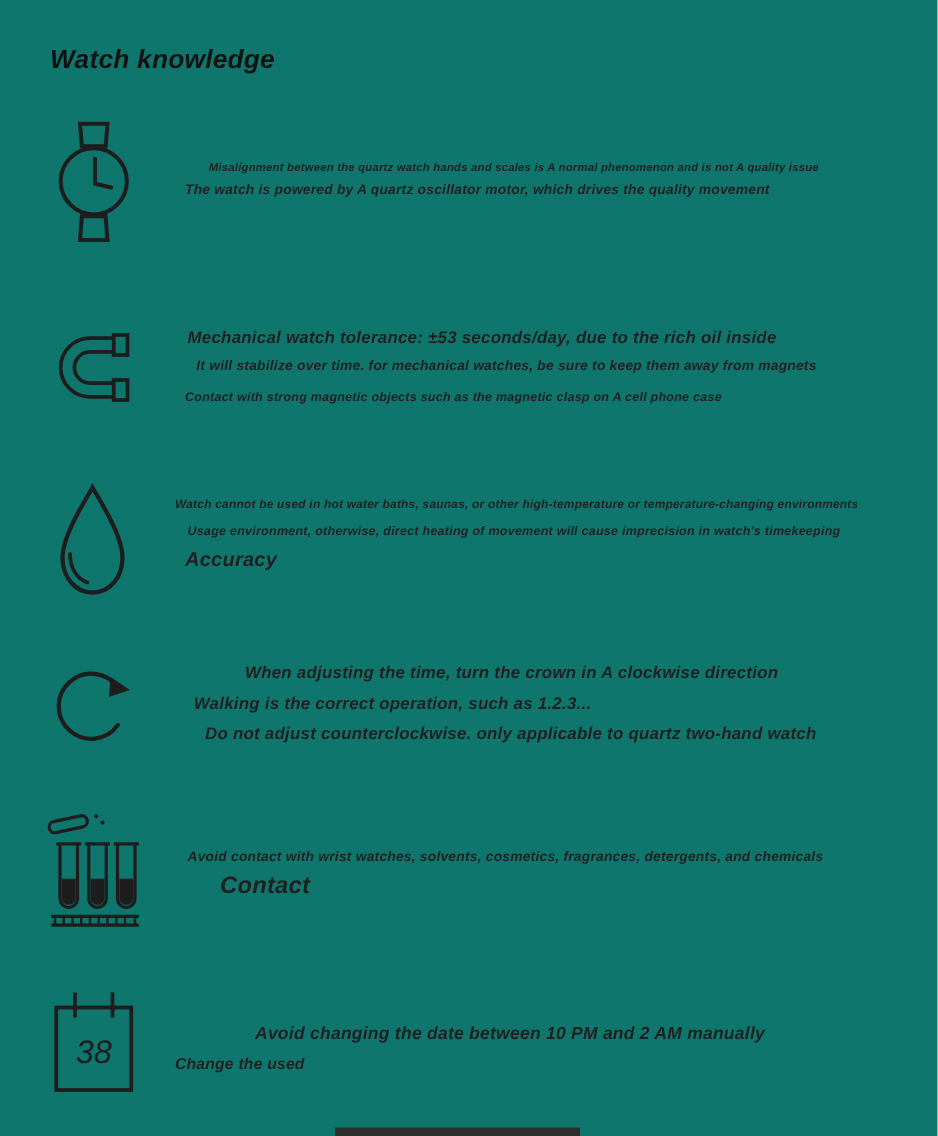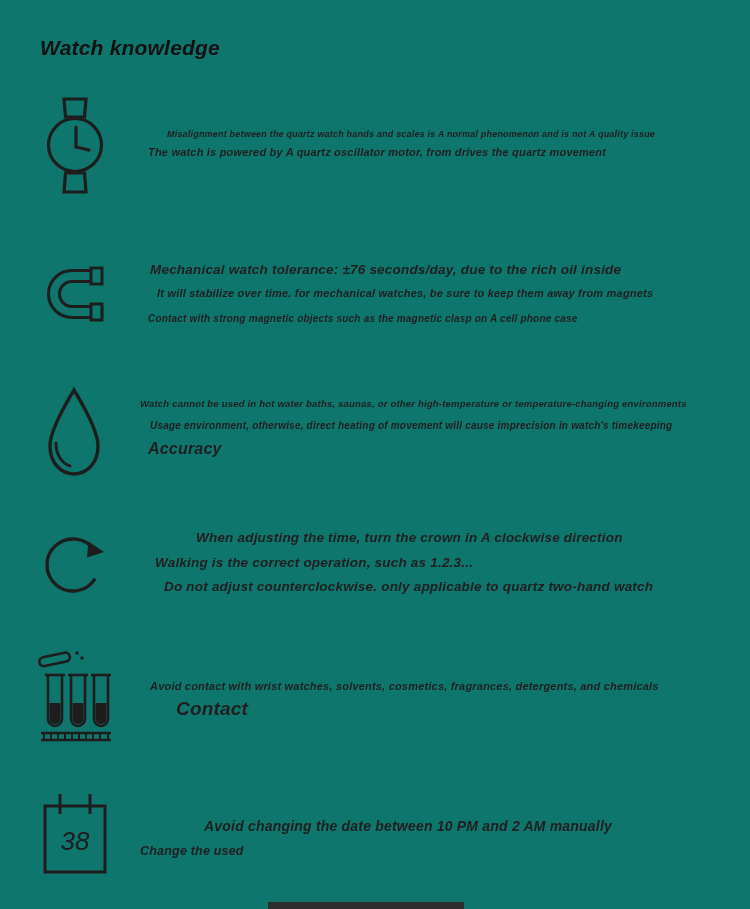--- a/index.html
+++ b/index.html
@@ -30,35 +30,35 @@
         <g fill="none" stroke="#1d1d1d" stroke-width="3.2">
           <path d="M22,2 H44 L42.5,20 H23.5 Z"></path>
           <circle cx="33" cy="48" r="26.5"></circle>
           <path d="M23.5,76 H42.5 L44,95 H22 Z"></path>
           <path d="M34,50 V30" stroke-linecap="round"></path>
           <path d="M34,50 L47,53" stroke-linecap="round"></path>
         </g>
       </svg>
     </div>
     <p class="t fs9" style="left:167px; top:33px">Misalignment between the quartz watch hands and scales is A normal phenomenon and is not A quality issue</p>
-    <p class="t fs11" style="left:148px; top:50px">The watch is powered by A quartz oscillator motor, from drives the quartz movement</p>
+    <p class="t fs11" style="left:148px; top:50px">The watch is powered by A quartz oscillator motor, which drives the quality movement</p>
   </section>
 
   <section class="sec" style="top:257px">
     <div class="icon-box" style="left:44px; top:9px">
       <svg viewBox="0 0 60 56" width="60" height="56">
         <g fill="none" stroke="#1d1d1d" stroke-width="3">
           <path d="M47,4.5 H28 A23.5,23.5 0 0 0 28,51.5 H47"></path>
           <path d="M47,15.5 H28 A12.5,12.5 0 0 0 28,40.5 H47"></path>
           <rect x="47" y="2" width="11" height="16"></rect>
           <rect x="47" y="38" width="11" height="16"></rect>
         </g>
       </svg>
     </div>
-    <p class="t fs13-5" style="left:150px; top:6px">Mechanical watch tolerance: ±76 seconds/day, due to the rich oil inside</p>
+    <p class="t fs13-5" style="left:150px; top:6px">Mechanical watch tolerance: ±53 seconds/day, due to the rich oil inside</p>
     <p class="t fs11" style="left:157px; top:31px">It will stabilize over time. for mechanical watches, be sure to keep them away from magnets</p>
     <p class="t fs10" style="left:148px; top:57px">Contact with strong magnetic objects such as the magnetic clasp on A cell phone case</p>
   </section>
 
   <section class="sec" style="top:385px">
     <div class="icon-box" style="left:42px; top:0">
       <svg viewBox="0 0 64 96" width="64" height="96">
         <g fill="none" stroke="#1d1d1d" stroke-width="3.4">
           <path d="M32,5 C27,14 8,43 8,61 C8,77.5 18.7,89 32,89 C45.3,89 56,77.5 56,61 C56,43 37,14 32,5 Z"></path>
           <path d="M14,58 C14,70 20,78.5 28,81" stroke-width="3" stroke-linecap="round"></path>

